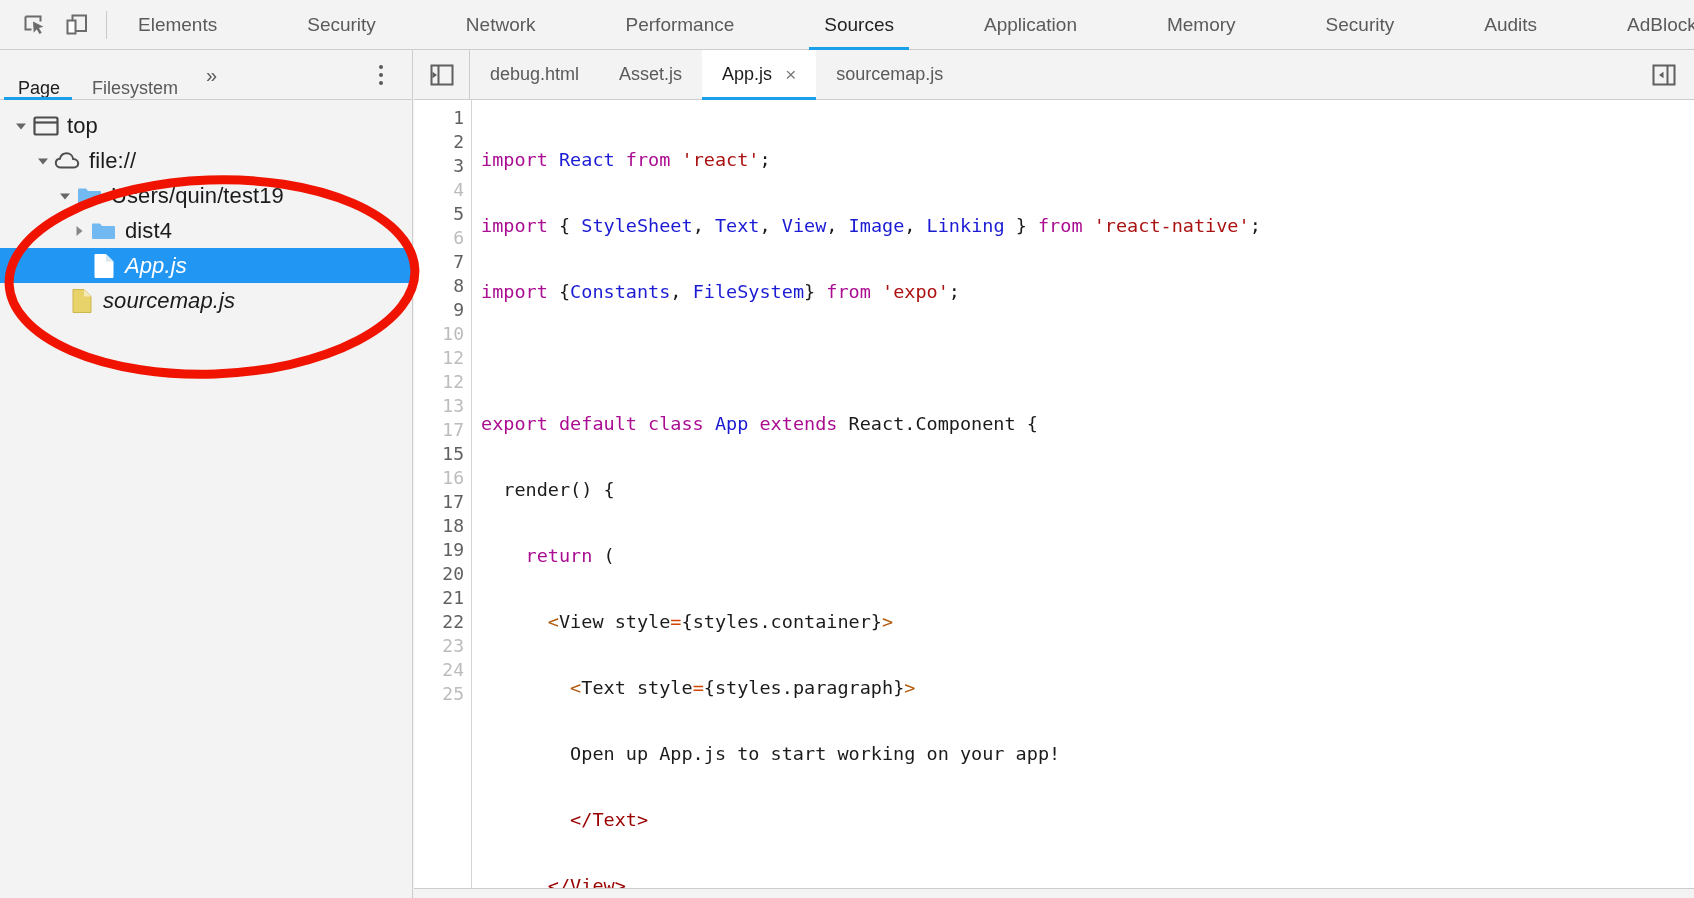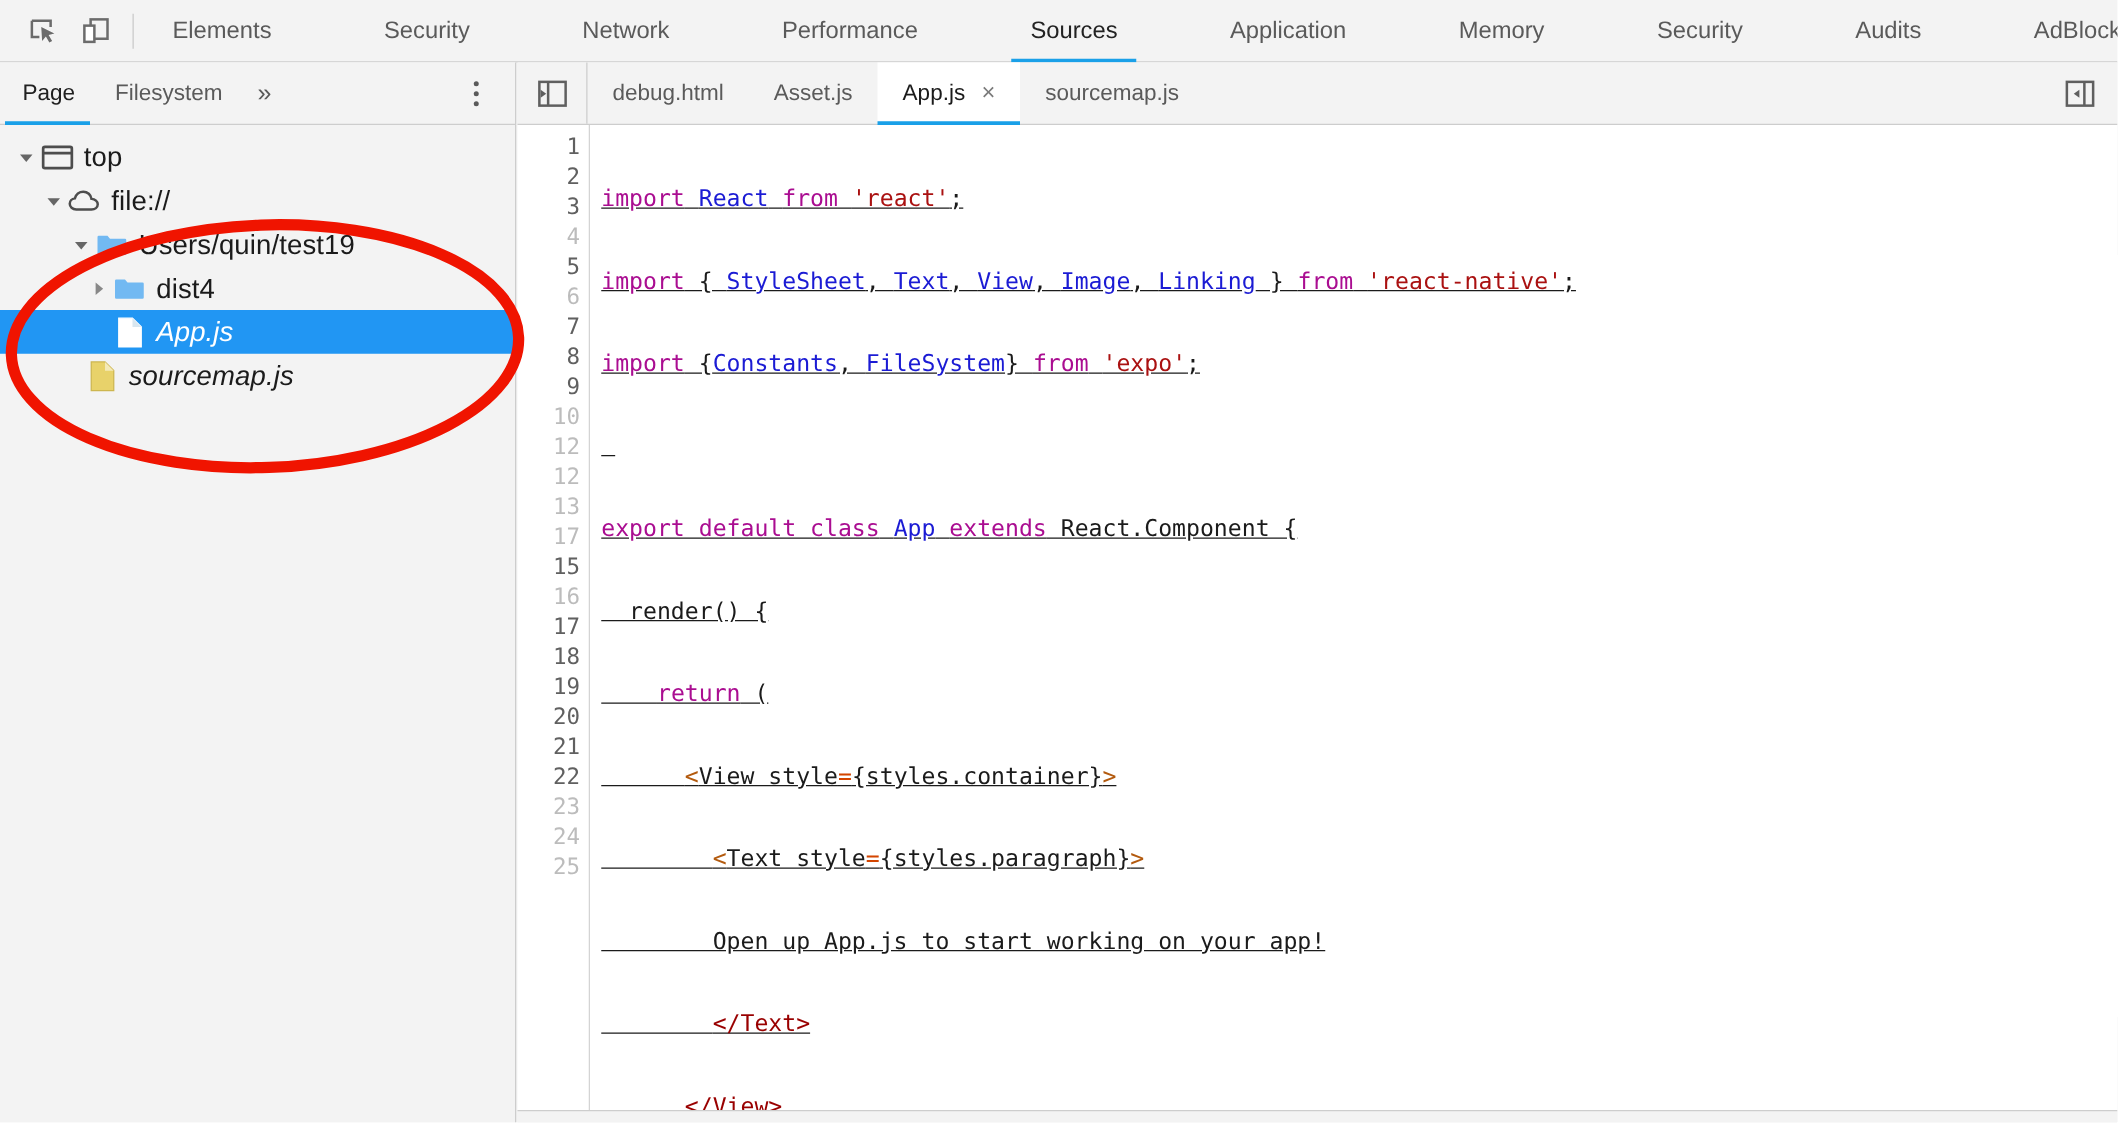--- a/index.html
+++ b/index.html
@@ -74,21 +74,21 @@
   }
   .nav-tabbar {
     position: relative;
     height: 50px;
     border-bottom: 1px solid #cdcdcd;
     display: flex; align-items: center;
     background: #f3f3f3;
   }
   .nav-tab {
     position: relative;
-    display: flex; align-items: center; height: 100%;
+    display: flex; align-items: flex-end; height: 100%;
     padding: 0 16px;
     font-size: 18px;
     color: #5a5a5a;
     cursor: pointer;
     white-space: nowrap;
   }
   .nav-tab:first-child { padding-left: 18px; }
   .nav-tab.active { color: #202020; }
   .nav-tab.active::after {
     content: "";
@@ -217,21 +217,21 @@
   .code {
     flex: 1;
     padding-top: 6px;
     padding-left: 9px;
     font-family: "DejaVu Sans Mono", monospace;
     font-size: 18.5px;
     color: #1b1b1b;
     overflow: hidden;
     white-space: pre;
   }
-  .code .cl { height: 24px; line-height: 24px; text-decoration: underline; }
+  .code .cl { height: 24px; line-height: 24px; }
 
   
   .k  { color: #aa0d91; }  
   .id { color: #1b1bd4; }  
   .sd { color: #aa1111; }  
   .ob { color: #b35a0e; }  
   .cd { color: #990000; }  
   .op { color: #d44500; }  
 
   .editor-bottom {

